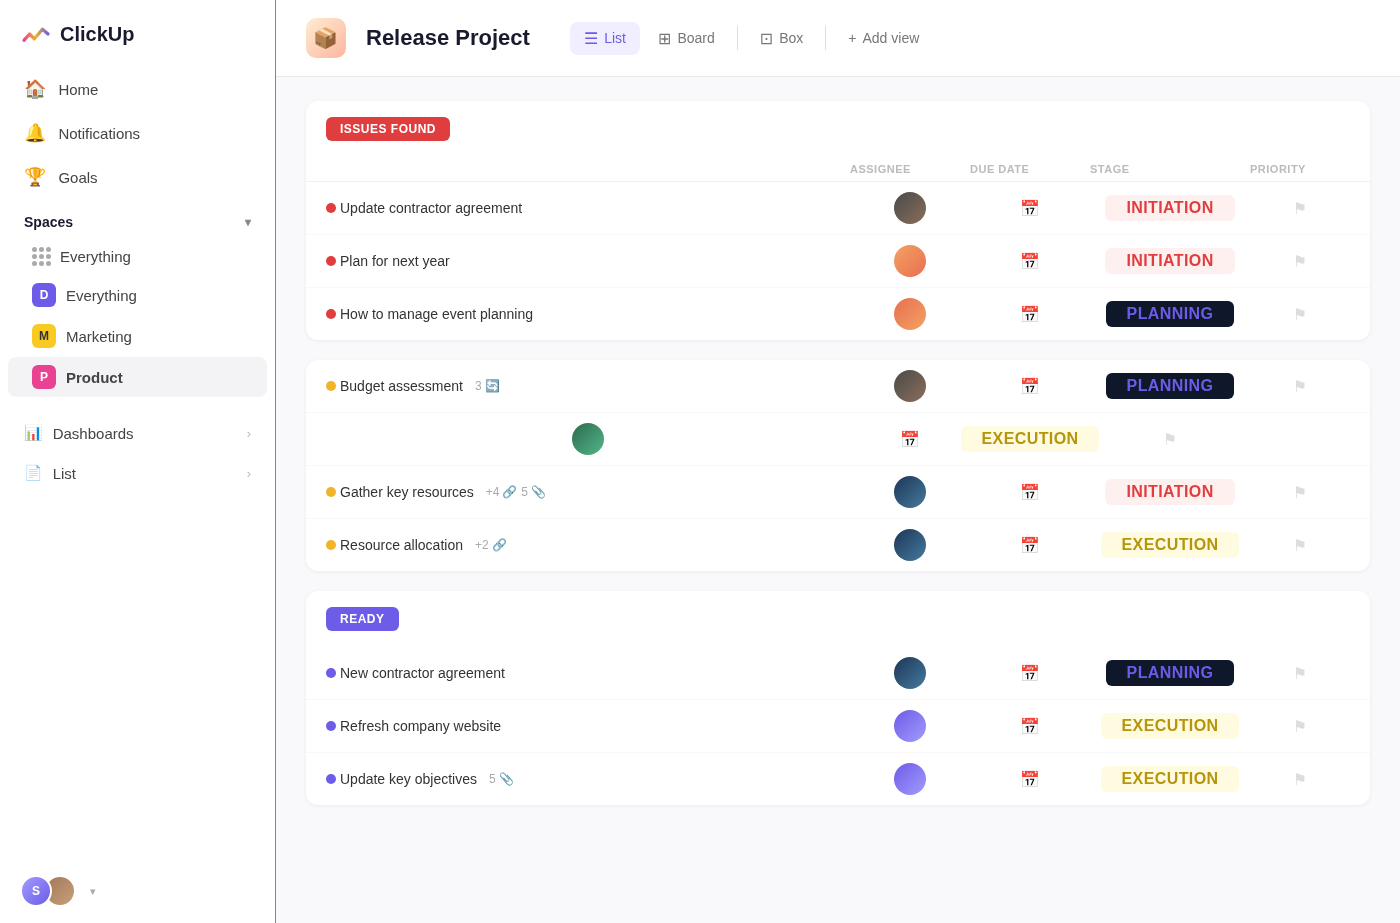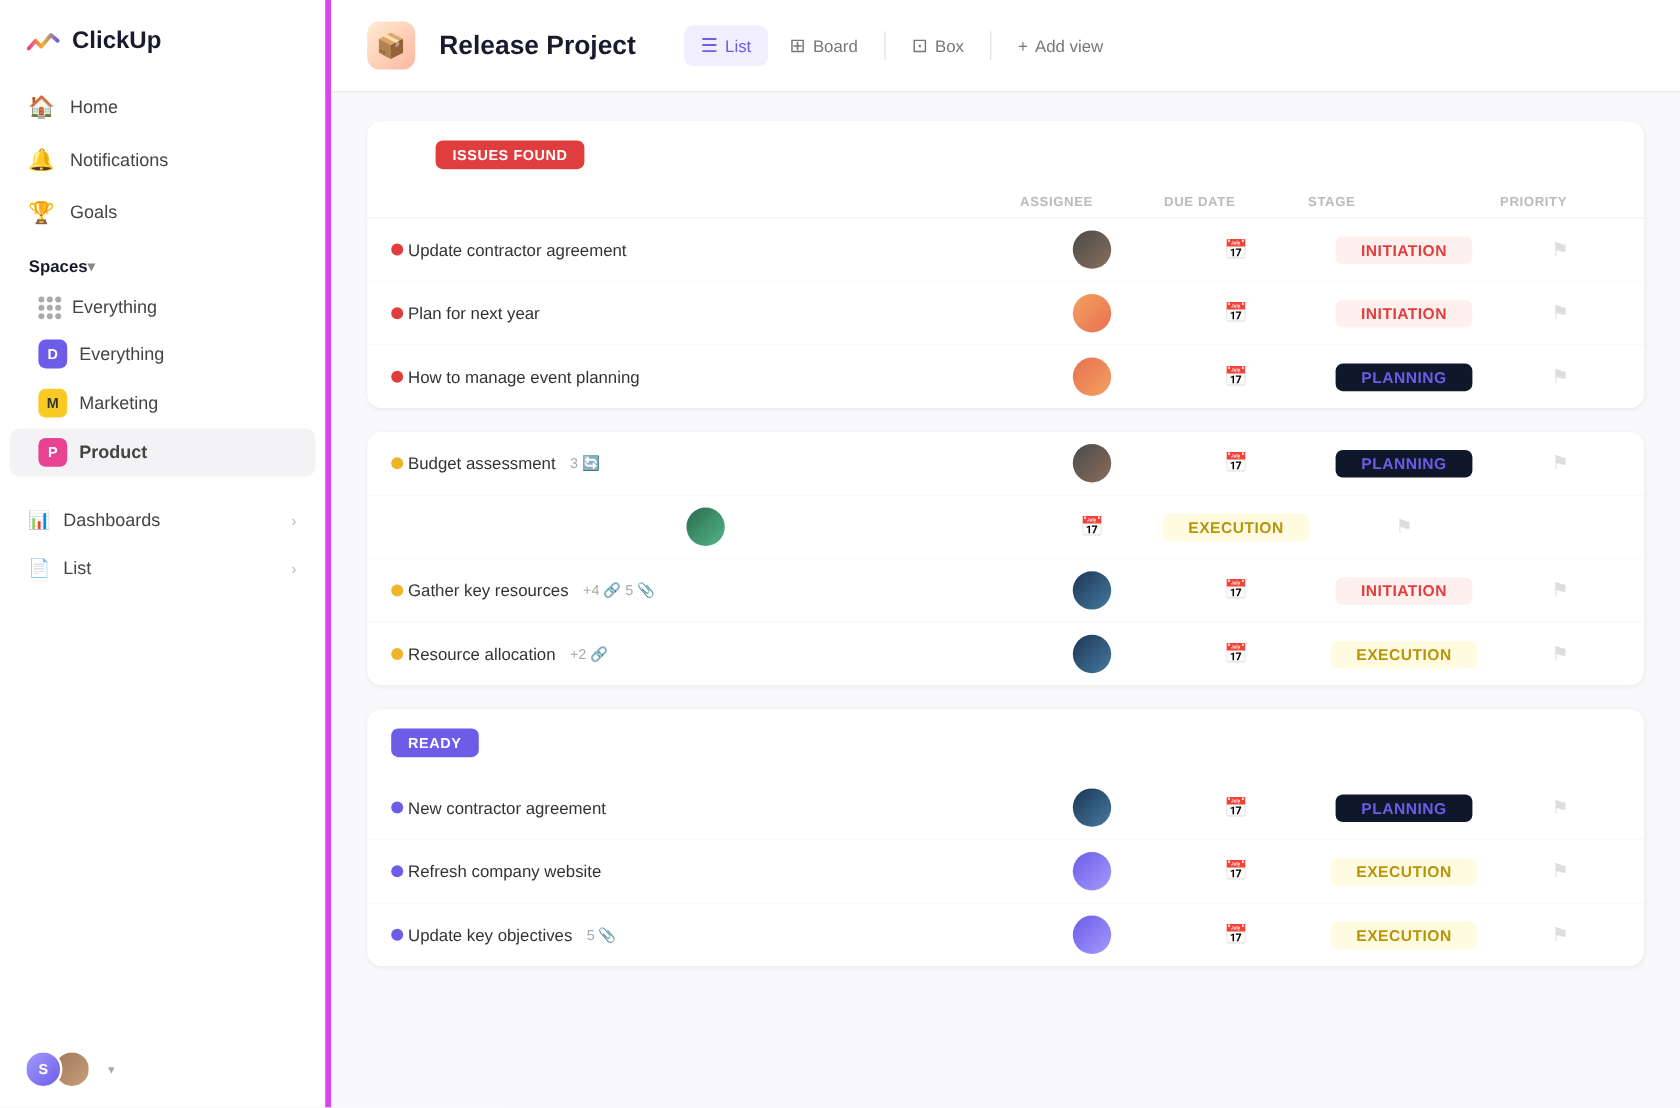--- a/index.html
+++ b/index.html
@@ -3,21 +3,21 @@
   <meta charset="utf-8">
   <style>
     * { box-sizing: border-box; margin: 0; padding: 0; }
     body { font-family: -apple-system, BlinkMacSystemFont, 'Segoe UI', sans-serif; background: #f5f5f7; display: flex; height: 923px; overflow: hidden; }
 
     
     .sidebar {
       width: 276px;
       min-width: 276px;
       background: #fff;
-      border-right: 5px solid #d946ef;
+      border-right: 1px solid #d946ef;
       display: flex;
       flex-direction: column;
       padding: 0;
       height: 100%;
     }
     .sidebar-logo {
       display: flex;
       align-items: center;
       padding: 18px 20px;
       gap: 8px;
@@ -43,20 +43,21 @@
       cursor: pointer;
       font-size: 15px;
       color: #444;
       margin-bottom: 2px;
     }
     .sidebar-nav-item .nav-icon { font-size: 18px; color: #888; }
 
     .spaces-header {
       display: flex;
       align-items: center;
+      justify-content: space-between;
       padding: 14px 24px 8px 24px;
       font-size: 14px;
       font-weight: 700;
       color: #1a1a2e;
       cursor: pointer;
     }
     .spaces-header .chevron { color: #888; font-size: 12px; }
 
     .space-item {
       display: flex;
@@ -233,21 +234,21 @@
     .section-badge {
       display: inline-block;
       padding: 5px 14px;
       border-radius: 6px;
       font-size: 12px;
       font-weight: 700;
       letter-spacing: 0.5px;
       text-transform: uppercase;
       color: #fff;
     }
-    .badge-issues { background: #e03e3e; margin-left: 37px; }
+    .badge-issues { background: #e03e3e; }
     .badge-review { background: #f0b429; }
     .badge-ready { background: #6c5ce7; }
 
     
     .col-headers {
       display: grid;
       grid-template-columns: 1fr 120px 120px 160px 100px;
       padding: 6px 20px 6px 48px;
       font-size: 11px;
       font-weight: 600;
@@ -312,21 +313,21 @@
     .cal-icon {
       color: #ccc;
       font-size: 16px;
       cursor: pointer;
     }
 
     .stage-badge {
       display: inline-block;
       padding: 4px 21px;
       border-radius: 6px;
-      font-size: 13px;
+      font-size: 16px;
       font-weight: 700;
       letter-spacing: 0.4px;
       text-transform: uppercase;
       text-align: right;
     }
     .stage-initiation { background: #fff0f0; color: #e03e3e; }
     .stage-planning { background: #0f172a; color: #6c5ce7; }
     .stage-execution { background: #fffbe0; color: #b7950b; }
 
     .flag-icon { color: #ddd; font-size: 16px; cursor: pointer; }

